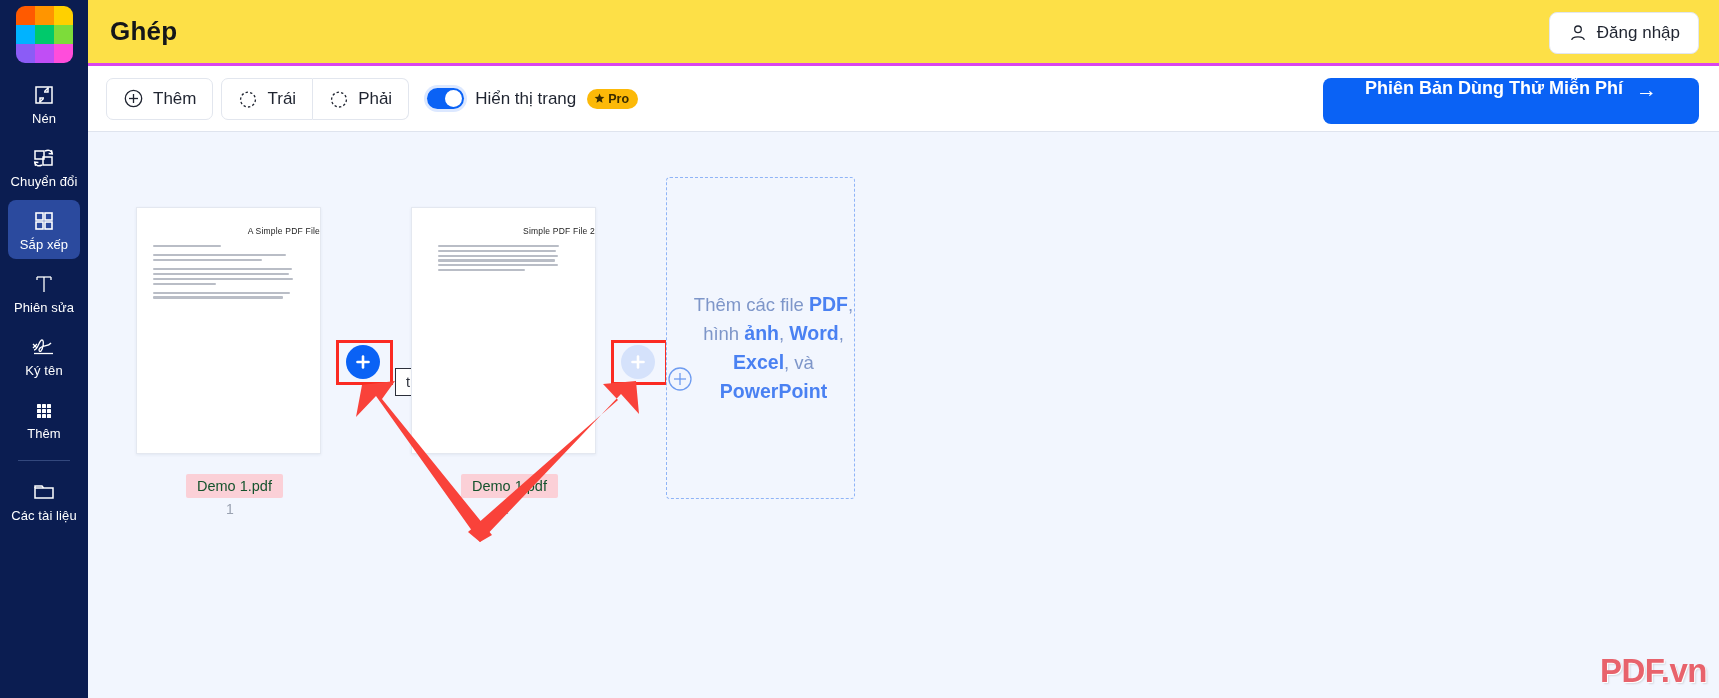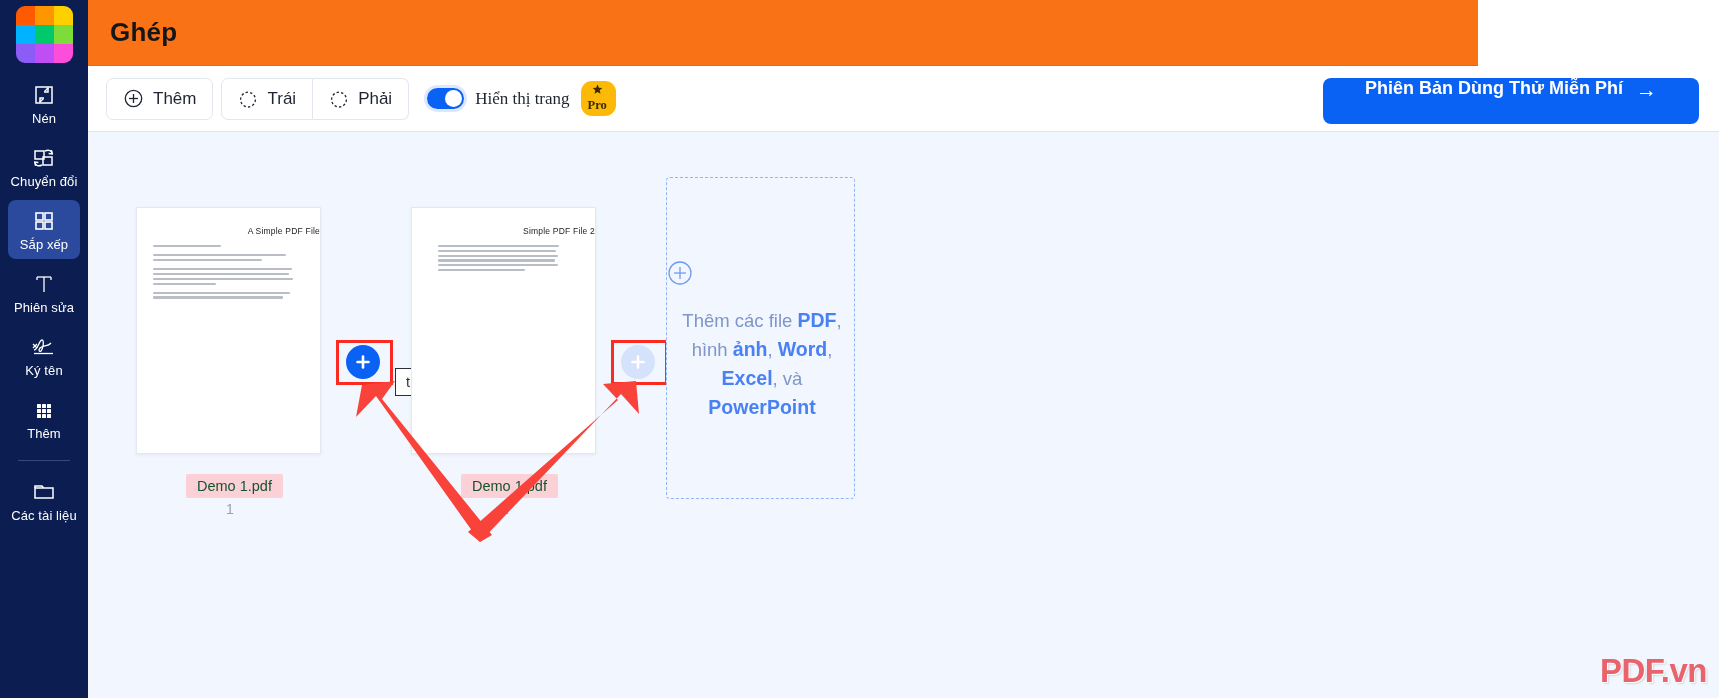--- a/index.html
+++ b/index.html
@@ -32,22 +32,22 @@
     border-radius:8px; color:#ffffff; text-align:center; cursor:pointer;
     display:flex;flex-direction:column;align-items:center;justify-content:center;
   }
   .nav-item.active{ background:#2b4a9e; }
   .nav-icon{ height:26px; display:flex;align-items:center;justify-content:center; margin-bottom:4px;}
   .nav-label{ font-size:13px; line-height:14px; letter-spacing:.1px; white-space:nowrap;}
   .nav-sep{ width:52px;height:1px;background:#33487d;margin:8px 0 10px;}
 
   
   #topbar{
-    position:absolute;left:88px;top:0;width:1390px;height:66px;background:#f97316;
-    border-bottom:1px solid #d946ef; display:flex;align-items:center;
+    position:absolute;left:88px;top:0;width:1631px;height:66px;background:#fde047;
+    border-bottom:3px solid #d946ef; display:flex;align-items:center;
   }
   #page-title{ margin-left:22px; font-size:26px; font-weight:bold; color:#14161a; letter-spacing:.2px;}
   #login-btn{
     position:absolute; right:20px; top:12px; height:42px;
     border:1px solid #e2e6ee; border-radius:8px; background:#fff;
     display:flex;align-items:center;gap:9px;padding:0 18px;cursor:pointer;
     font-size:17px; color:#1f2430;
   }
 
   
@@ -58,30 +58,30 @@
   .tb-btn{
     height:42px; border:1px solid #e2e6ee; border-radius:7px; background:#fff;
     display:flex;align-items:center;gap:9px;padding:0 16px;cursor:pointer;
     font-size:17px;color:#1f2430; margin-left:8px;
   }
   .tb-btn:first-of-type{ margin-left:18px; }
   .rot-group{ display:flex; margin-left:8px; }
   .rot-group .tb-btn{ margin-left:0; border-radius:0; border-left:none;}
   .rot-group .tb-btn:first-child{ border-radius:7px 0 0 7px; border-left:1px solid #e2e6ee;}
   .rot-group .tb-btn:last-child{ border-radius:0 7px 7px 0;}
-  #toggle-wrap{ display:flex;align-items:center;gap:11px; margin-left:18px;font-family:Liberation Serif, serif;}
+  #toggle-wrap{ display:flex;align-items:center;gap:11px; margin-left:18px;}
   .switch{
     width:37px;height:21px;border-radius:11px;background:#0a62f5;position:relative;cursor:pointer;
     box-shadow:0 0 0 3px #dce8ff;
   }
   .switch .knob{ position:absolute;right:2px;top:2px;width:17px;height:17px;border-radius:50%;background:#fff;}
   #toggle-label{ font-size:17px;color:#1f2430;}
   #pro-badge{
     background:#fcb908;color:#3a2c00;font-size:12.5px;font-weight:bold;
-    border-radius:11px;padding:3px 9px 3px 7px;display:flex;align-items:center;gap:3px;cursor:pointer;flex-direction:column;
+    border-radius:11px;padding:3px 9px 3px 7px;display:flex;align-items:center;gap:3px;cursor:pointer;
   }
   #trial-btn{
     position:absolute;right:20px;top:12px;height:46px;width:376px;
     background:#0a62f5;border-radius:8px;color:#fff;
     display:flex;align-items:flex-start;justify-content:center;gap:13px;cursor:pointer;
     font-size:18px;font-weight:bold;
   }
 
   
   #canvas{
@@ -118,21 +118,21 @@
   .plus-ghost{ background:#d5e2fb; }
 
   #tooltip{
     position:absolute;background:#fff;border:1px solid #2b2f3a;
     font-size:14.5px;color:#2b2f3a;padding:5px 10px; white-space:nowrap;
   }
 
   
   #dropzone{
     position:absolute; border:1.5px dashed #8fb4f7; border-radius:4px;
-    background:#f2f6fe; display:flex;flex-direction:column;align-items:flex-start;
+    background:#f2f6fe; display:flex;flex-direction:row;align-items:center;
     cursor:pointer;
   }
   #dz-plus{ margin-top:82px; }
   #dz-text{
     margin-top:20px; width:190px; text-align:center; line-height:29px;
     font-size:18.5px; color:#7e96c9;
   }
   #dz-text b{ color:#4a81f2; font-size:19.5px;}
 
   #watermark{
@@ -254,20 +254,29 @@
         </svg>
       </span>
       <span class="nav-label">Các tài liệu</span>
     </div>
 
   </div>
 </div>
 
 <div id="topbar">
   <div id="page-title">Ghép</div>
+  <div id="login-btn">
+    <span>
+      <svg width="20" height="20" viewBox="0 0 20 20" fill="none" stroke="#1f2430" stroke-width="1.3">
+        <circle cx="10" cy="6.3" r="3.3"></circle>
+          <path d="M3.8 17 C3.8 12.7 16.2 12.7 16.2 17"></path>
+      </svg>
+    </span>
+    <span>Đăng nhập</span>
+  </div>
 </div>
 
 <div id="toolbar">
 
   <div class="tb-btn">
     <span>
       <svg width="21" height="21" viewBox="0 0 21 21" fill="none" stroke="#1f2430" stroke-width="1.3">
         <circle cx="10.5" cy="10.5" r="8.2"></circle>
           <path d="M10.5 6 L10.5 15"></path>
           <path d="M6 10.5 L15 10.5"></path>

